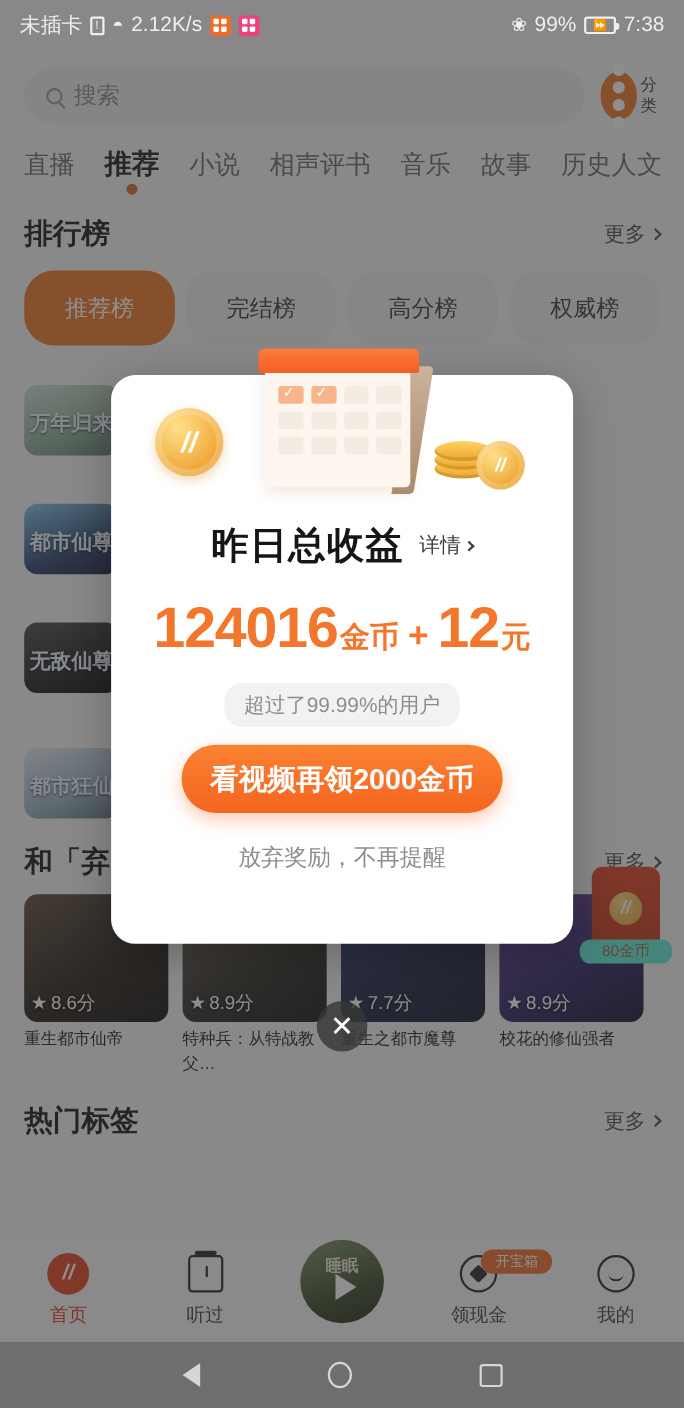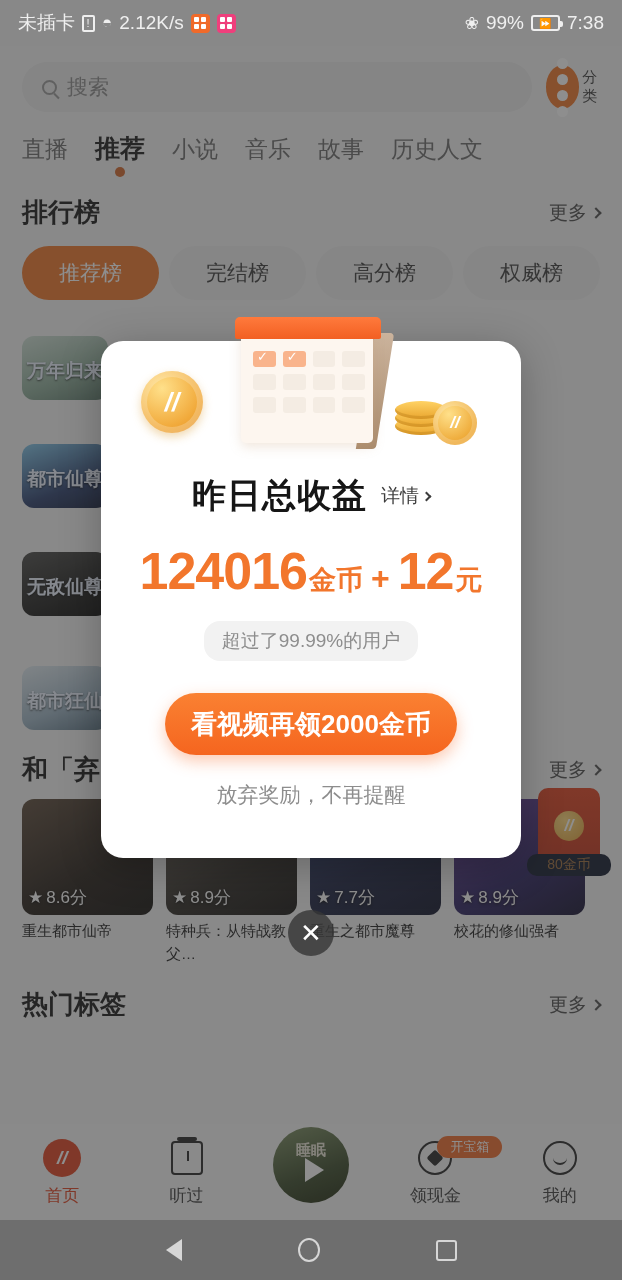--- a/index.html
+++ b/index.html
@@ -94,21 +94,21 @@
 
   
   .sec-head { display: flex; align-items: center; justify-content: space-between; padding: 16px 22px 6px 22px; }
   .sec-title { font-size: 26px; font-weight: bold; color: #181818; }
   .sec-more { font-size: 19px; color: #4d4d4d; display: flex; align-items: center; gap: 5px; }
   .chev { display: inline-block; width: 8px; height: 8px; border-right: 2px solid #4d4d4d; border-top: 2px solid #4d4d4d; transform: rotate(45deg); }
 
   
   .chips { display: flex; gap: 10px; padding: 10px 22px 8px 22px; }
   .chip {
-    flex: 1; height: 54px; border-radius: 27px; background: #ededed;
+    flex: 1; height: 68px; border-radius: 27px; background: #ededed;
     display: flex; align-items: center; justify-content: center;
     font-size: 21px; color: #3b3b3b;
   }
   .chip.active { background: #f07628; color: #fff; }
 
   
   .rank-list { padding: 6px 22px 0 22px; }
   .rank-row { display: flex; gap: 18px; align-items: center; height: 108px; }
   .cover {
     width: 86px; height: 64px; border-radius: 12px; flex: none;
@@ -136,21 +136,21 @@
     display: flex; align-items: center; justify-content: center;
   }
   .rp-coin {
     width: 30px; height: 30px; border-radius: 50%;
     background: radial-gradient(circle at 35% 30%, #ffd77a, #e0a138);
     color: #fff; font-size: 16px; font-weight: bold;
     display: flex; align-items: center; justify-content: center;
     font-style: italic;
   }
   .rp-label {
-    margin-top: -10px; background: #0f172a; color: #9a6a3a;
+    margin-top: -10px; background: #5eead4; color: #9a6a3a;
     font-size: 14px; border-radius: 10px; padding: 2px 20px; white-space: nowrap;
   }
 
   
   .sec2 { padding-top: 6px; }
   .card-row { display: flex; gap: 13px; padding: 6px 22px 0 22px; }
   .bookcard { width: 131px; }
   .bc-img {
     width: 131px; height: 116px; border-radius: 12px; position: relative; overflow: hidden;
   }
@@ -309,21 +309,21 @@
   }
   .amt-num { font-size: 52px; font-weight: bold; letter-spacing: -1px; }
   .amt-unit { font-size: 27px; font-weight: bold; margin-left: 2px; }
   .amt-plus { font-size: 32px; font-weight: bold; margin: 0 8px; }
 
   .beat-pill {
     margin-top: 20px; background: #f2f2f2; border-radius: 16px;
     padding: 7px 18px; color: #8d8d8d; font-size: 19px;
   }
   .cta {
-    margin-top: 32px; width: 292px; height: 62px; border-radius: 31px;
+    margin-top: 16px; width: 292px; height: 62px; border-radius: 31px;
     background: linear-gradient(180deg,#fa8132,#f5651f);
     color: #fff; font-size: 26px; font-weight: bold;
     display: flex; align-items: center; justify-content: center;
     box-shadow: 0 6px 16px rgba(245,101,31,.35);
   }
   .giveup { margin-top: 26px; font-size: 21px; color: #8d8d8d; }
 </style>
 </head>
 <body>
 
@@ -344,20 +344,21 @@
             <i></i>
           </span>
         <span class="catlabel">分类</span>
       </div>
     </div>
 
     <div class="tabs">
       <div class="tab">直播</div>
       <div class="tab active">推荐</div>
       <div class="tab">小说</div>
+      <div class="tab">相声评书</div>
       <div class="tab">音乐</div>
       <div class="tab">故事</div>
       <div class="tab">历史人文</div>
     </div>
 
     <div class="sec-head">
       <div class="sec-title">排行榜</div>
       <div class="sec-more">
         <span>更多</span>
         <span class="chev"></span>

